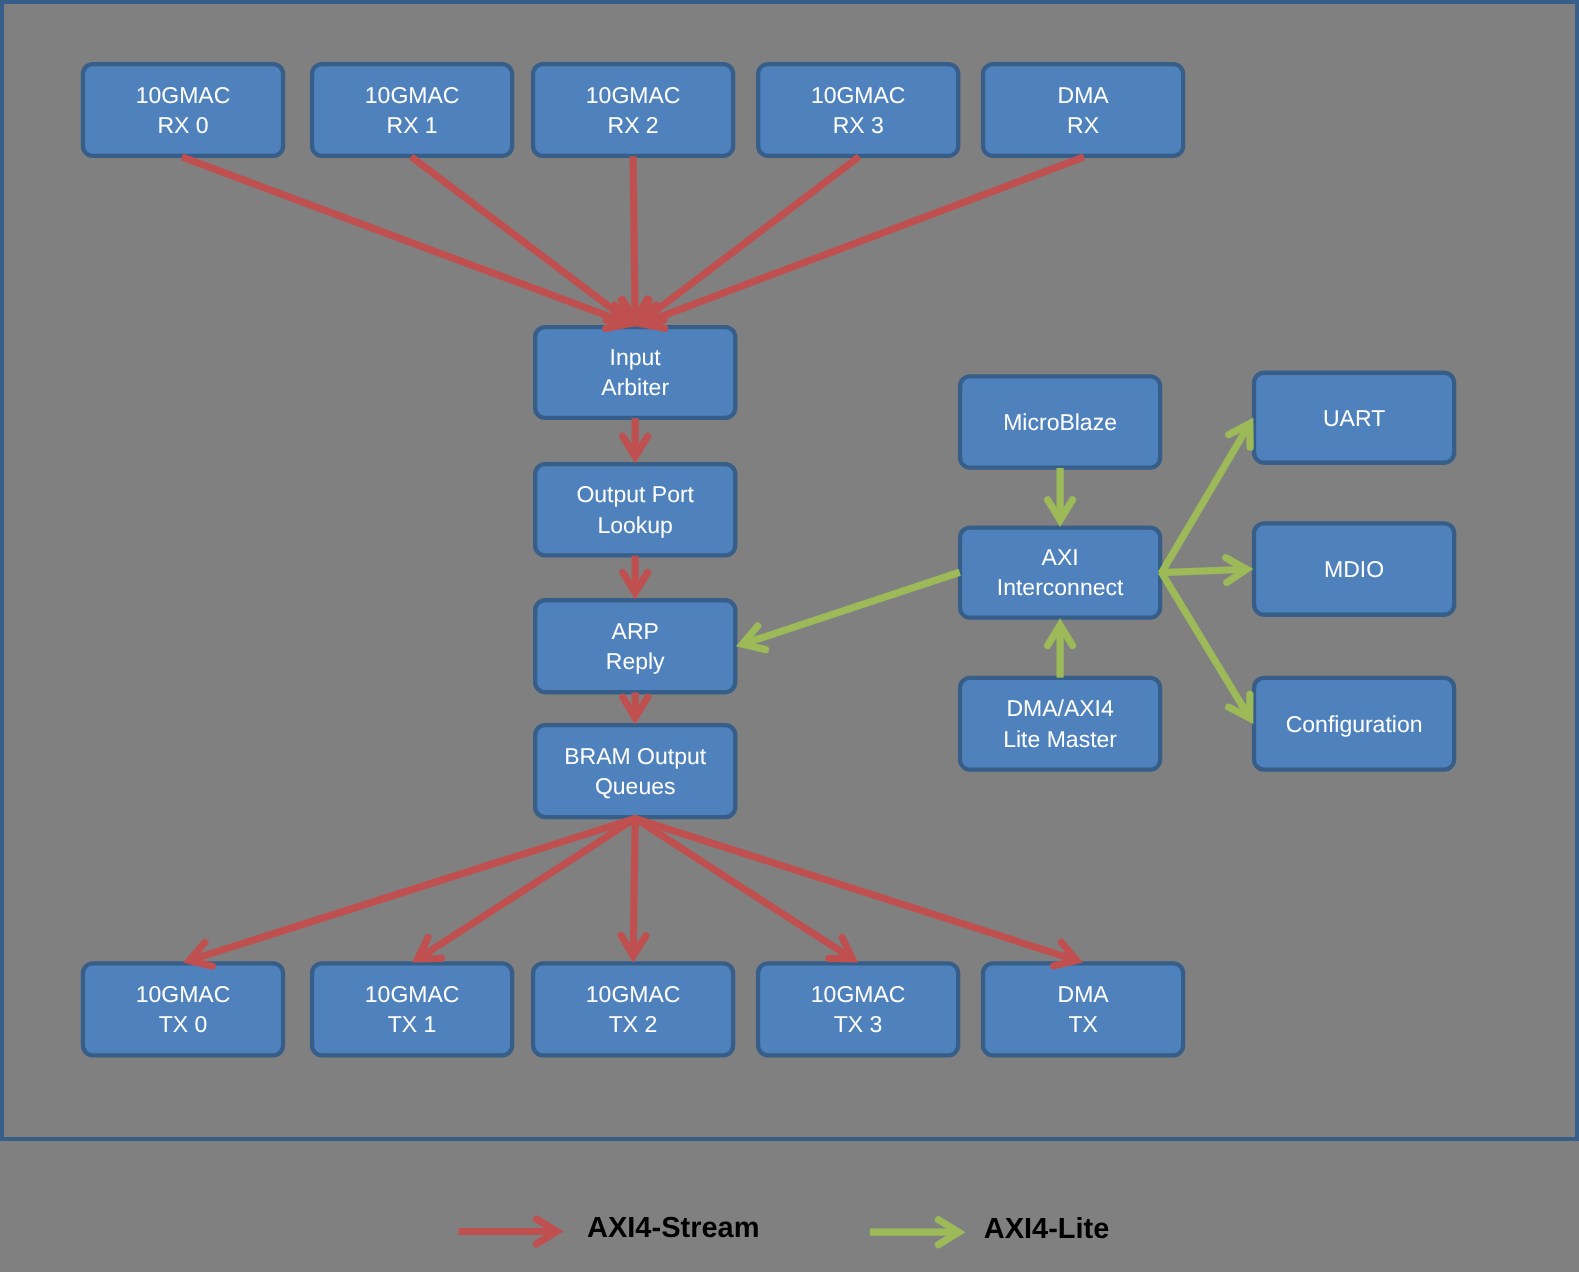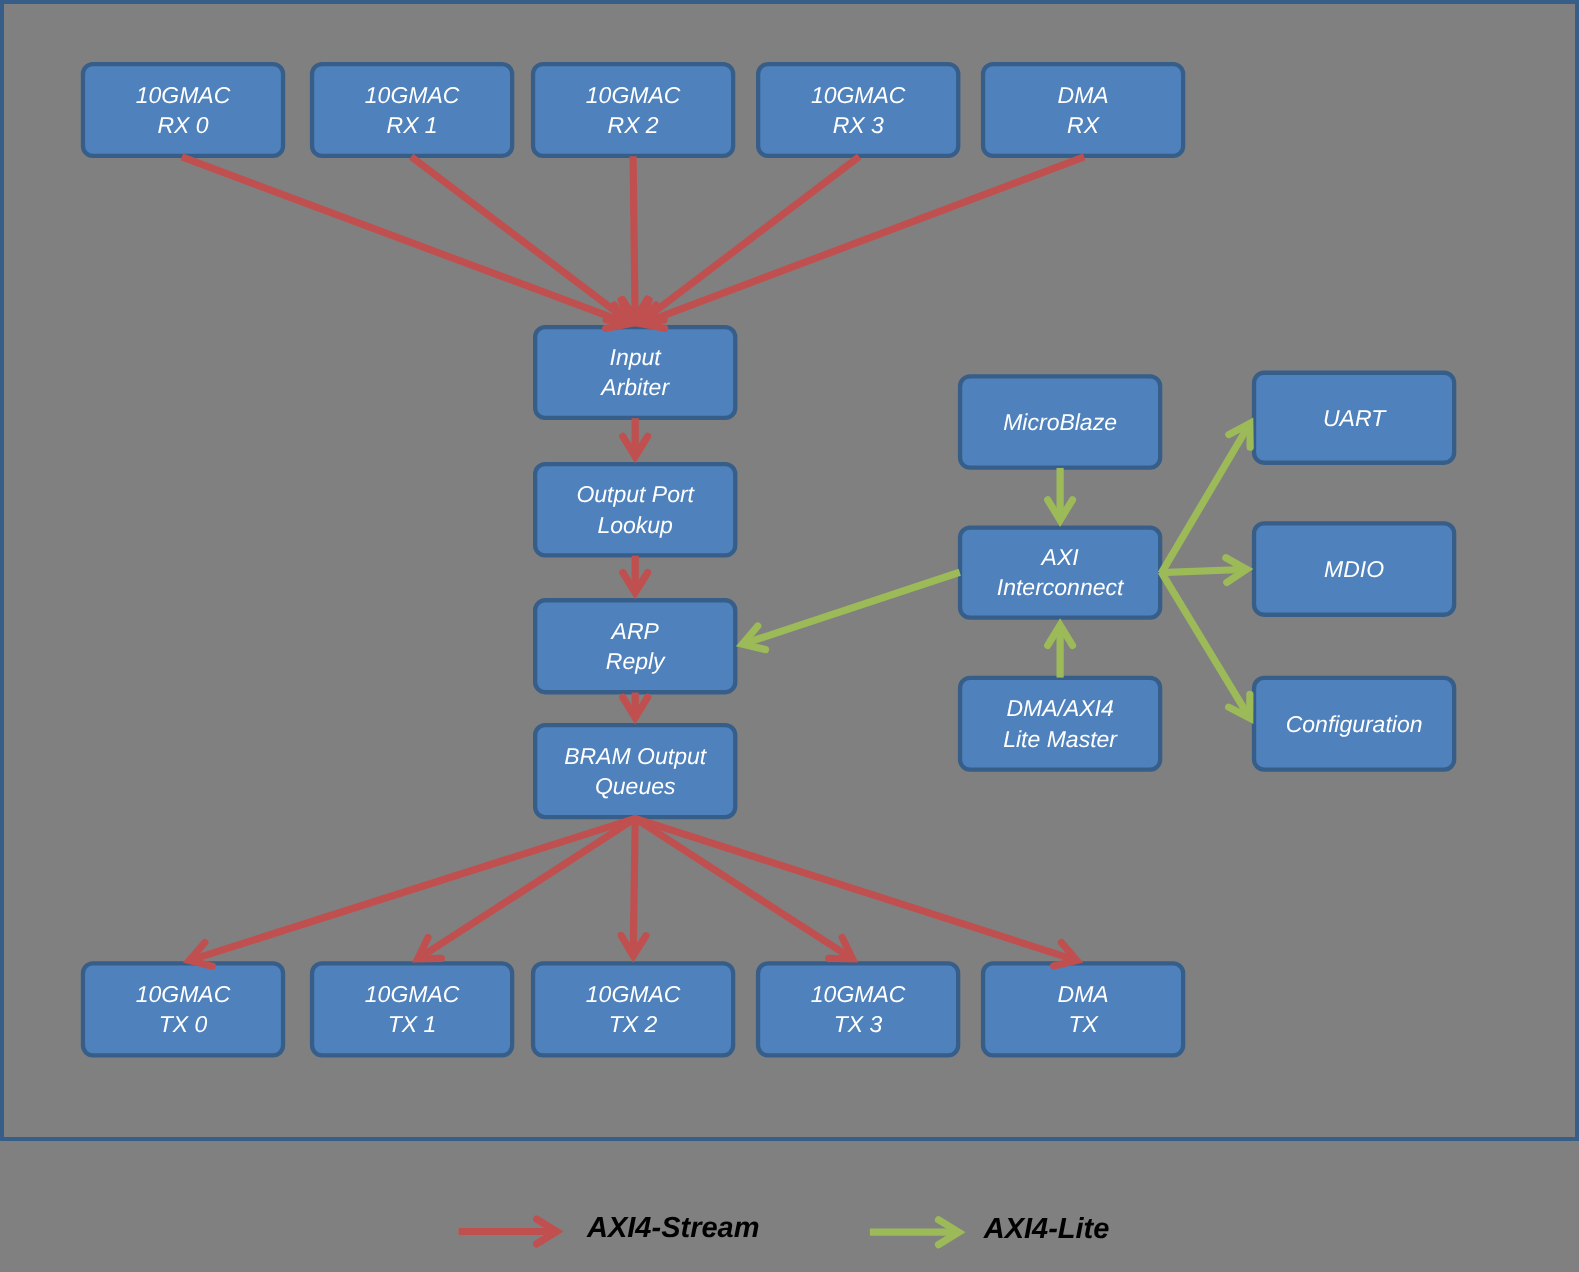--- a/index.html
+++ b/index.html
@@ -10,21 +10,20 @@
     height: 1272px;
     overflow: hidden;
     background: #808080;
     font-family: "Liberation Sans", sans-serif;
   }
   #page {
     position: relative;
     width: 1579px;
     height: 1272px;
     background: #808080;
-    font-style: italic;
   }
   #diagram-svg {
     
     will-change: transform;
     transform: translateZ(0);
     position: absolute;
     left: 0;
     top: 0;
     width: 1579px;
     height: 1272px;

